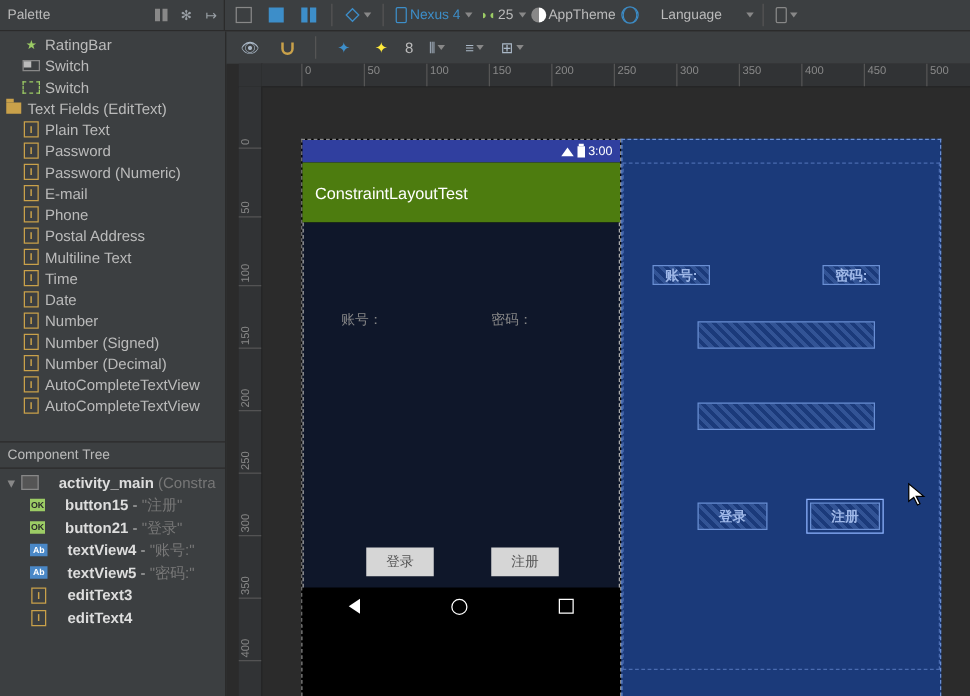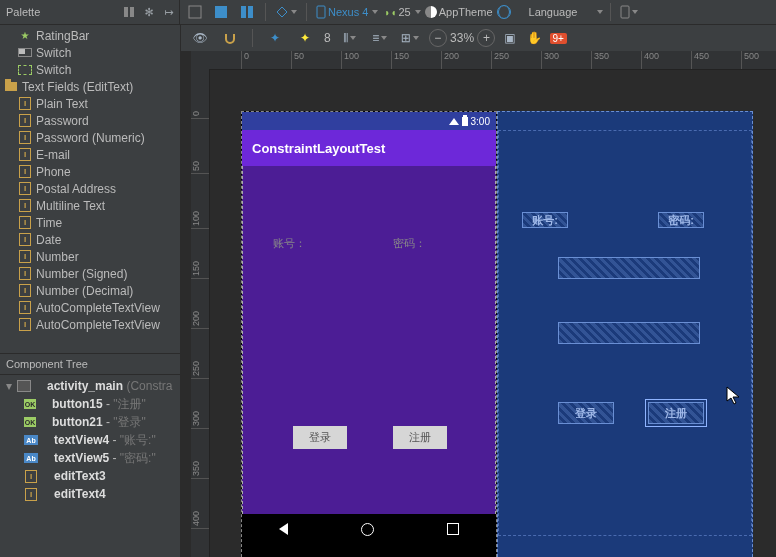--- a/index.html
+++ b/index.html
@@ -220,32 +220,31 @@
     align-items: center;
     justify-content: flex-end;
     padding: 0 6px;
     font-size: 10px;
     gap: 3px;
   }
   .wifi{width:0;height:0;border-left:5px solid transparent;border-right:5px solid transparent;border-bottom:7px solid #fff;}
   .batt{width:6px;height:9px;background:#fff;position:relative;}
   .batt::before{content:"";position:absolute;top:-2px;left:1px;width:4px;height:2px;background:#fff;}
   .app-bar {
-    height: 36px;
-    background: #6d28d9;
+    height: 48px;
+    background: #4d7c0f;
     color: #fff;
     display: flex;
     align-items: center;
     padding-left: 10px;
     font-size: 13px;
-    font-weight: bold;
   }
   .phone-body {
-    background: #4c1d95;
-    height: 348px;
+    background: #0f172a;
+    height: 292px;
     position: relative;
     border-left:1px dashed #aaa;
     border-right:1px dashed #aaa;
   }
   .phone-body .lbl{position:absolute;color:#888;font-size:11px;}
   .phone-body .btn{position:absolute;background:#d6d6d6;color:#555;font-size:11px;padding:4px 0;width:54px;text-align:center;}
   .nav-bar {
     height: 30px;
     background: #000;
     display:flex;align-items:center;justify-content:space-around;
@@ -510,28 +509,20 @@
               <path d="M2 2v5a4 4 0 008 0V2" fill="none" stroke="#c9a14a" stroke-width="2"></path>
             </svg>
           </span>
         <span class="tb-sep"></span>
         <span class="tb-btn" style="color:#3d8ec9">✦</span>
         <span class="tb-btn" style="color:#ffeb3b">✦</span>
         <span style="color:#bbb;">8</span>
         <span class="tb-btn">⫴<span class="tri-down"></span></span>
         <span class="tb-btn">≡<span class="tri-down"></span></span>
         <span class="tb-btn">⊞<span class="tri-down"></span></span>
-        <div class="right">
-          <span class="zoom-btn">−</span>
-          <span class="zoom-label">33%</span>
-          <span class="zoom-btn">+</span>
-          <span class="tb-btn">▣</span>
-          <span class="tb-btn">✋</span>
-          <span class="badge9">9+</span>
-        </div>
       </div>
 
       <div style="position:absolute;inset:26px 0 0 0;">
         <div class="corner"></div>
         <div class="ruler-h">
           <span class="tick" style="left:32px">0</span>
           <span class="tick" style="left:82px">50</span>
           <span class="tick" style="left:132px">100</span>
           <span class="tick" style="left:182px">150</span>
           <span class="tick" style="left:232px">200</span>

